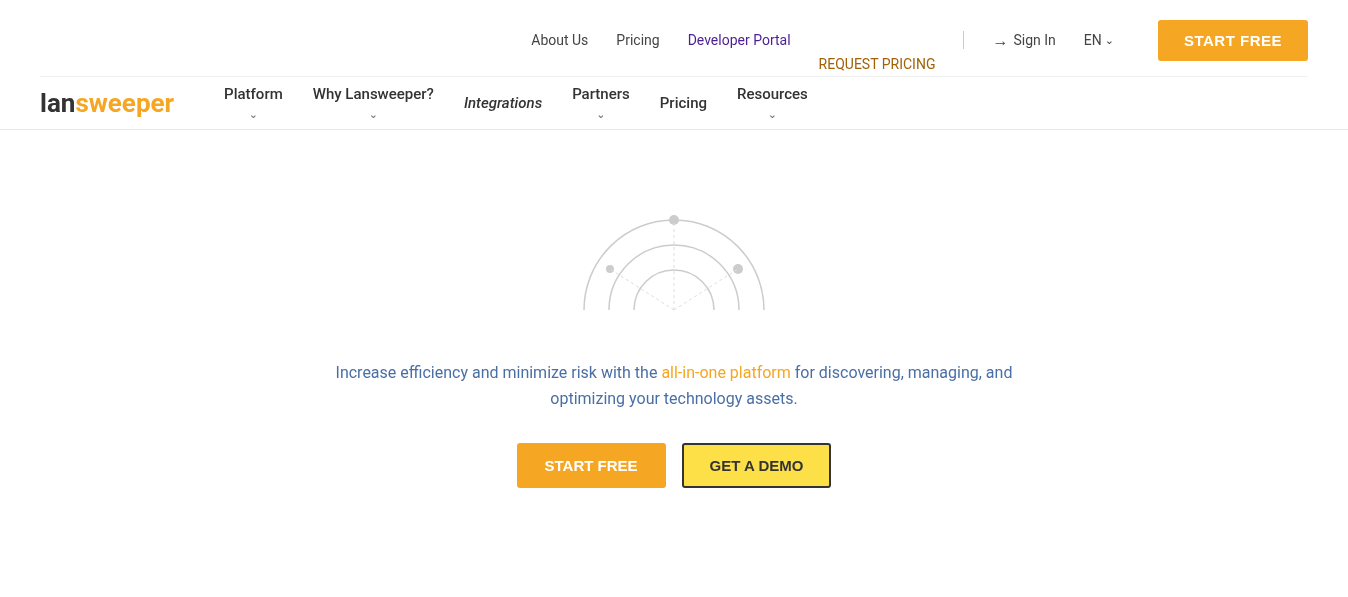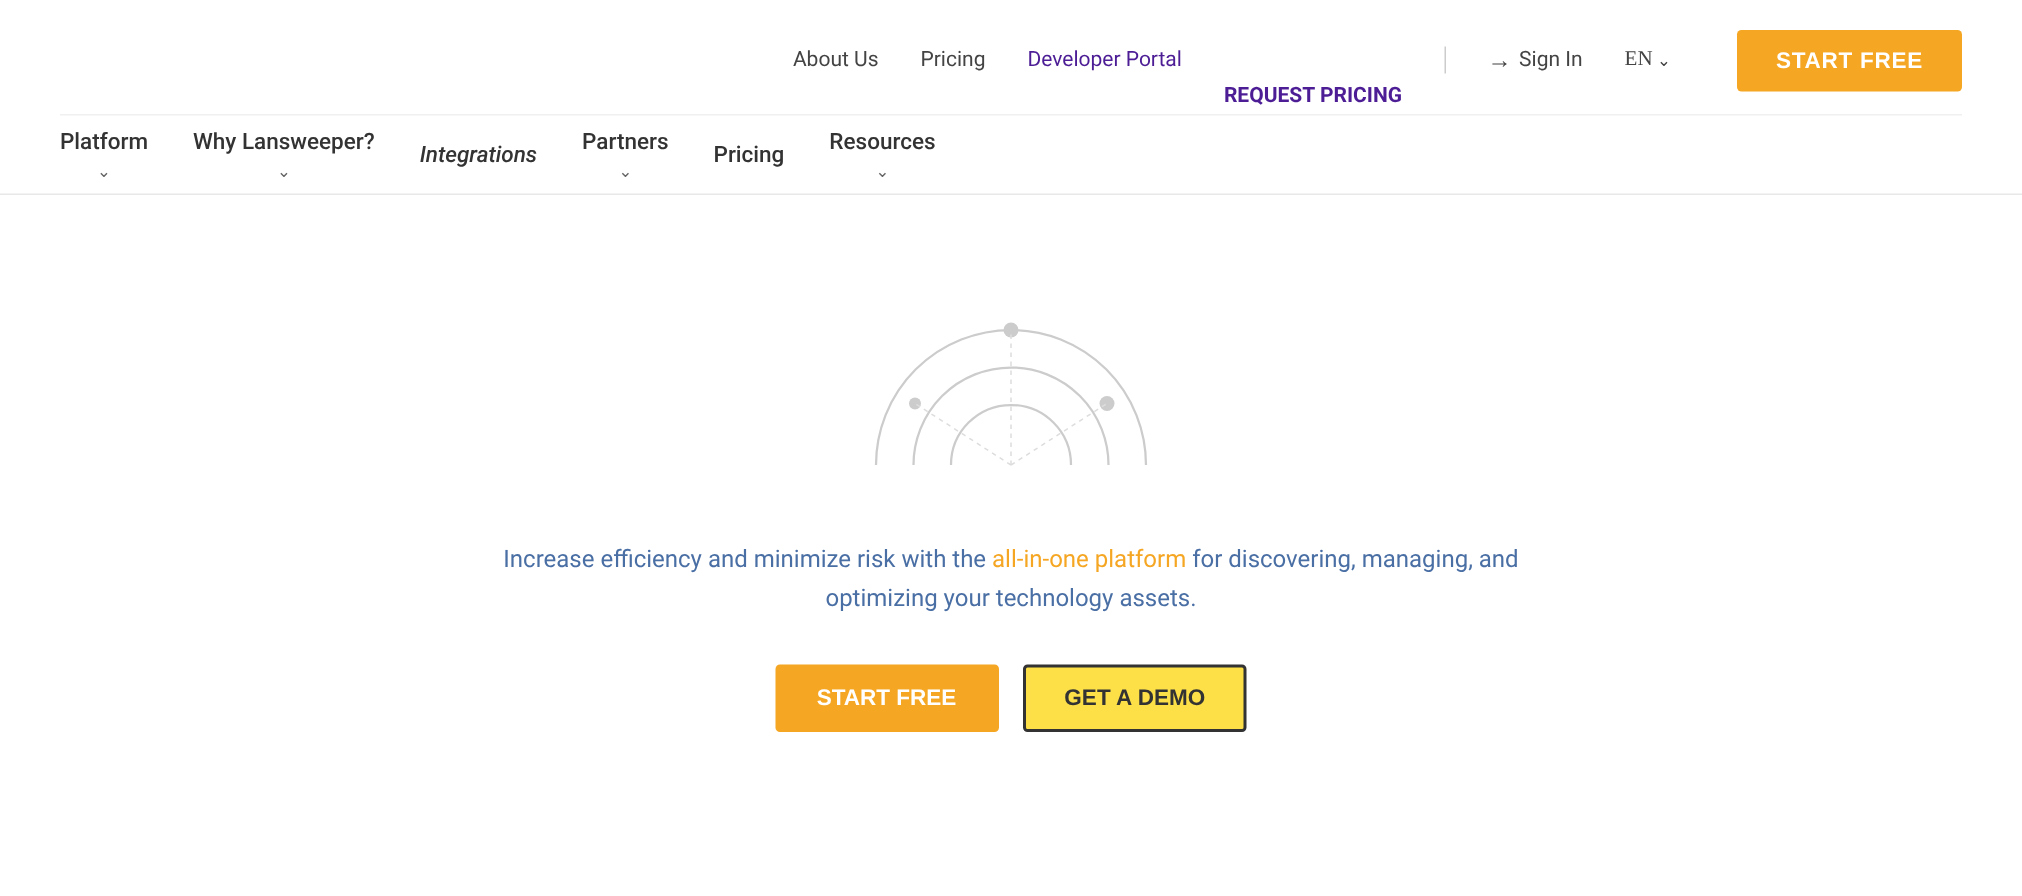--- a/index.html
+++ b/index.html
@@ -151,35 +151,38 @@
 </head>
 <body>
 
 <header>
   <div class="top-header-row" style="padding-top:8px; padding-bottom:4px; border-bottom:1px solid #f0f0f0;">
     <div></div>
     <div style="display:flex; align-items:center; gap:28px; margin-right: 0;">
       <a href="#" style="text-decoration:none;color:#444;font-size:14px;">About Us</a>
       <a href="#" style="text-decoration:none;color:#444;font-size:14px;">Pricing</a>
       <a href="#" style="text-decoration:none;color:#4c1d95;font-size:14px;">Developer Portal</a>
-      <a href="#" style="text-decoration:none;color:#4c1d95;font-size:14px;font-weight:700;margin-top:48px;">REQUEST PRICING</a>
+      <a href="#" style="text-decoration:none;color:#a16207;font-size:14px;font-weight:400;margin-top:48px;">REQUEST PRICING</a>
       <div style="width:1px;height:18px;background:#ccc;"></div>
       <a href="#" style="display:flex;align-items:center;gap:5px;text-decoration:none;color:#444;font-size:14px;">
         <span style="font-size:16px;">→</span>
         <span>Sign In</span>
       </a>
-      <div style="display:flex;align-items:center;gap:3px;font-size:14px;color:#444;cursor:pointer;font-family:Liberation Serif, serif;">
+      <div style="display:flex;align-items:center;gap:3px;font-size:14px;color:#444;cursor:pointer;">
         <span>EN</span>
         <span style="font-size:11px;">⌄</span>
       </div>
       <button class="start-free-btn">START FREE</button>
     </div>
   </div>
 
   <div style="display:flex; align-items:center; padding: 8px 0;">
+    <a href="#" class="logo">
+      <span class="lan">lan</span><span class="sweeper">sweeper</span>
+    </a>
     <nav class="nav-links">
       <div class="nav-item">
         <span>Platform</span>
         <span class="chevron">⌄</span>
       </div>
       <div class="nav-item">
         <span>Why Lansweeper?</span>
         <span class="chevron">⌄</span>
       </div>
       <a class="nav-item" href="#" style="text-decoration:none;font-style:italic;">

